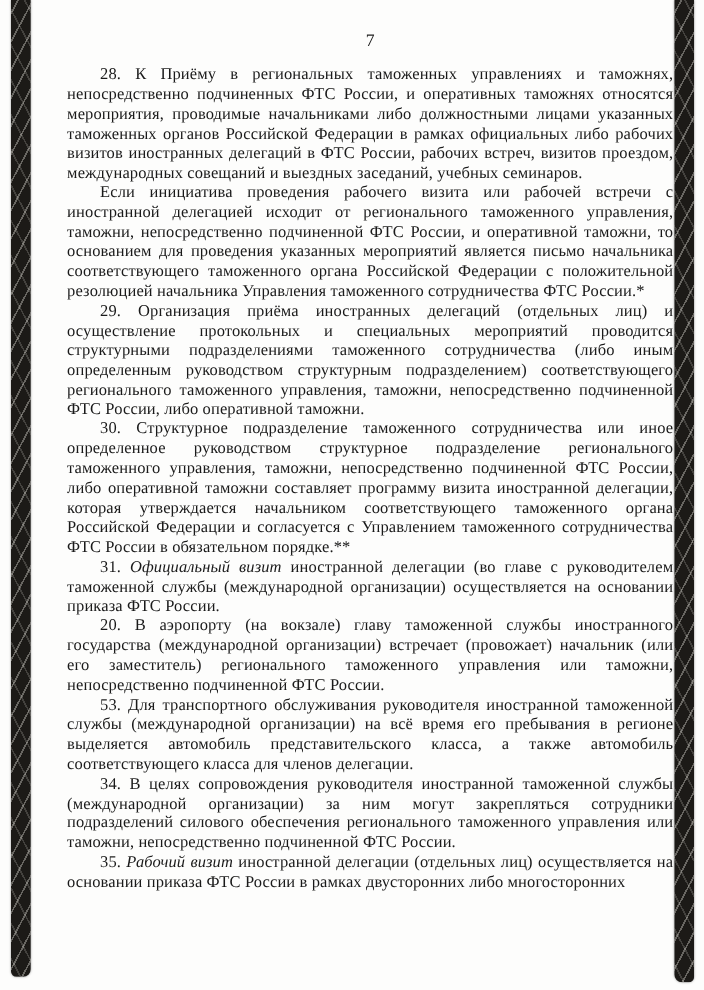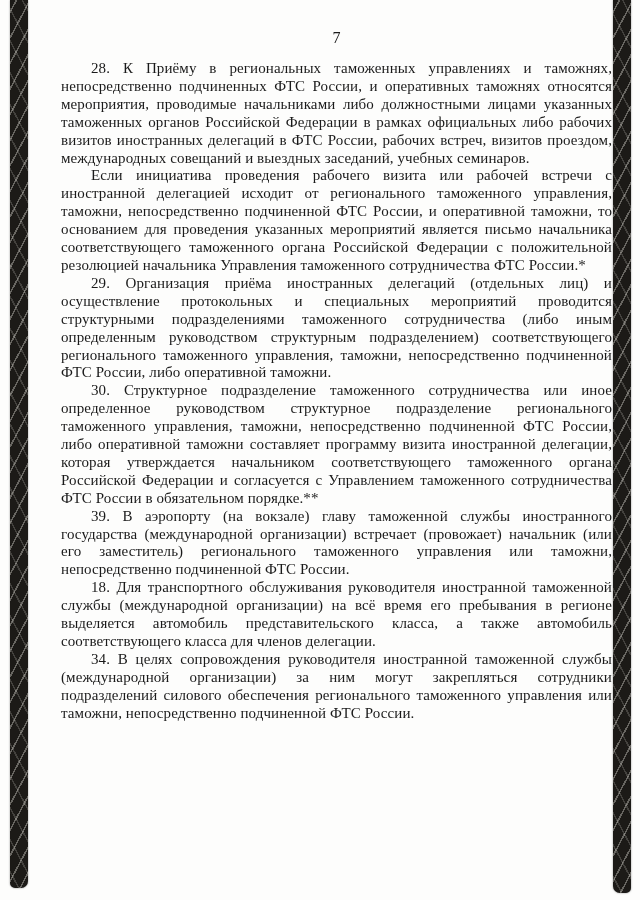--- a/index.html
+++ b/index.html
@@ -69,17 +69,19 @@
   <div class="binding-strip left"></div>
   <div class="binding-strip right"></div>
 
   <div class="page-number">7</div>
 
   <div class="doc-body" id="doc-body">
       <p><span>28. К Приёму в региональных таможенных управлениях и таможнях, непосредственно подчиненных ФТС России, и оперативных таможнях относятся мероприятия, проводимые начальниками либо должностными лицами указанных таможенных органов Российской Федерации в рамках официальных либо рабочих визитов иностранных делегаций в ФТС России, рабочих встреч, визитов проездом, международных совещаний и выездных заседаний, учебных семинаров.</span></p>
       <p><span>Если инициатива проведения рабочего визита или рабочей встречи с иностранной делегацией исходит от регионального таможенного управления, таможни, непосредственно подчиненной ФТС России, и оперативной таможни, то основанием для проведения указанных мероприятий является письмо начальника соответствующего таможенного органа Российской Федерации с положительной резолюцией начальника Управления таможенного сотрудничества ФТС России.*</span></p>
       <p><span>29. Организация приёма иностранных делегаций (отдельных лиц) и осуществление протокольных и специальных мероприятий проводится структурными подразделениями таможенного сотрудничества (либо иным определенным руководством структурным подразделением) соответствующего регионального таможенного управления, таможни, непосредственно подчиненной ФТС России, либо оперативной таможни.</span></p>
       <p><span>30. Структурное подразделение таможенного сотрудничества или иное определенное руководством структурное подразделение регионального таможенного управления, таможни, непосредственно подчиненной ФТС России, либо оперативной таможни составляет программу визита иностранной делегации, которая утверждается начальником соответствующего таможенного органа Российской Федерации и согласуется с Управлением таможенного сотрудничества ФТС России в обязательном порядке.**</span></p>
-      <p><span>39. В аэропорту (на вокзале) главу таможенной службы иностранного государства (международной организации) встречает (провожает) начальник (или его заместитель) регионального таможенного управления или таможни, непосредственно подчиненной ФТС России.</span></p>
-      <p><span>18. Для транспортного обслуживания руководителя иностранной таможенной службы (международной организации) на всё время его пребывания в регионе выделяется автомобиль представительского класса, а также автомобиль соответствующего класса для членов делегации.</span></p>
+      <p><span>31. </span><span class="it">Официальный визит</span><span> иностранной делегации (во главе с руководителем таможенной службы (международной организации) осуществляется на основании приказа ФТС России.</span></p>
+      <p><span>20. В аэропорту (на вокзале) главу таможенной службы иностранного государства (международной организации) встречает (провожает) начальник (или его заместитель) регионального таможенного управления или таможни, непосредственно подчиненной ФТС России.</span></p>
+      <p><span>53. Для транспортного обслуживания руководителя иностранной таможенной службы (международной организации) на всё время его пребывания в регионе выделяется автомобиль представительского класса, а также автомобиль соответствующего класса для членов делегации.</span></p>
       <p><span>34. В целях сопровождения руководителя иностранной таможенной службы (международной организации) за ним могут закрепляться сотрудники подразделений силового обеспечения регионального таможенного управления или таможни, непосредственно подчиненной ФТС России.</span></p>
+      <p><span>35. </span><span class="it">Рабочий визит</span><span> иностранной делегации (отдельных лиц) осуществляется на основании приказа ФТС России в рамках двусторонних либо многосторонних</span></p>
     </div>
 </div>
 
 </body></html>

